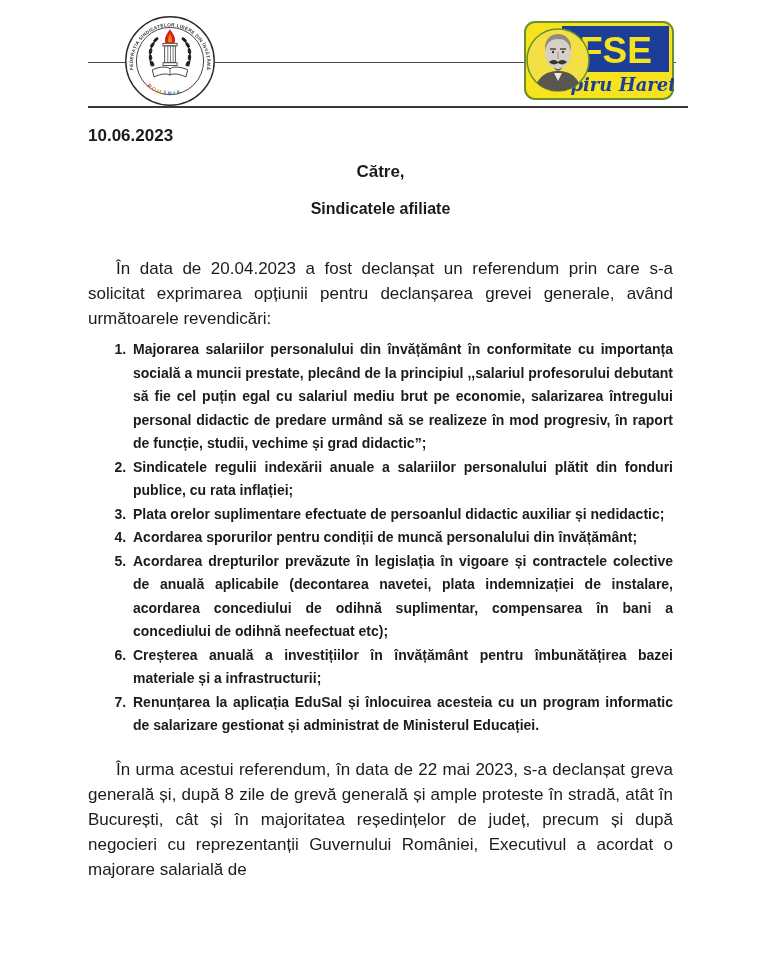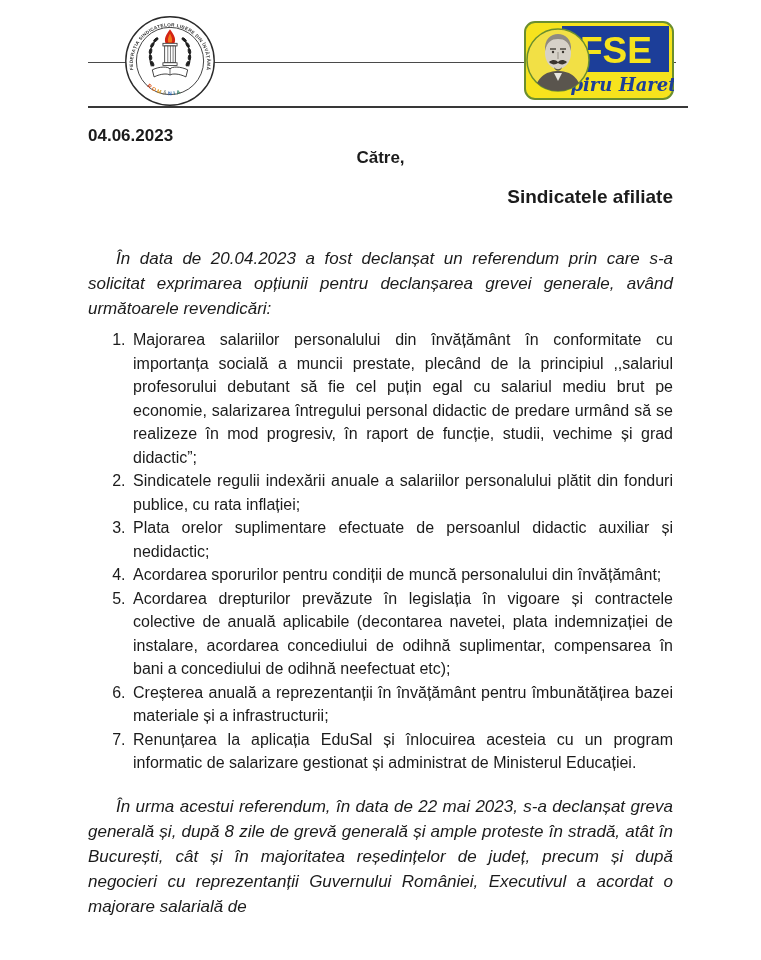--- a/index.html
+++ b/index.html
@@ -9,28 +9,28 @@
   }
   
   .letterhead { position:relative; height:115px; }
   .rule-top    { position:absolute; left:88px; top:62px; width:588px; border-top:1.6px solid #4a4a4a; }
   .rule-bottom { position:absolute; left:88px; top:106px; width:600px; border-top:2.4px solid #383838; }
   .seal { position:absolute; left:124px; top:15px; width:92px; height:92px; }
   .fse  { position:absolute; left:524px; top:21px; width:150px; height:79px; }
   
   .content { margin:0 88px; }
   .date { margin-top:11px; font-size:17px; font-weight:bold; }
-  .salutation { margin-top:2px; text-align:center; font-size:17px; font-weight:bold; }
-  .recipient  { margin-top:18px; text-align:right; font-size:19px; font-weight:bold; }
-  .para { margin:0; font-size:17px; line-height:25px; text-align:justify; text-indent:28px;font-style:italic; }
+  .salutation { margin-top:16px; text-align:center; font-size:17px; font-weight:bold; }
+  .recipient  { margin-top:18px; text-align:center; font-size:16px; font-weight:bold; }
+  .para { margin:0; font-size:17px; line-height:25px; text-align:justify; text-indent:28px; }
   .intro { margin-top:38px; }
   .closing { margin-top:19px; }
   .demands {
     margin:7px 0 0 0; padding-left:42px;
-    font-size:16px; line-height:23.5px; text-align:justify;
+    font-size:14px; line-height:23.5px; text-align:justify;font-weight:bold;
   }
   .demand { padding-left:3px; }
 </style>
 </head>
 <body>
 
 <div class="page">
 
   <header class="letterhead">
     <div class="rule-top"></div>
@@ -121,38 +121,38 @@
         <path d="M25,41 C29,38 32,39 34,41 C36,39 39,38 43,41 C39,45 36,43 34,42 C32,43 29,45 25,41 Z" fill="#3a352f"></path>
 
         <path d="M30,46 C32,49 36,49 38,46 C37,51 31,51 30,46 Z" fill="#55504a"></path>
       </g>
     </svg>
 
     <div class="rule-bottom"></div>
   </header>
 
   <main class="content">
-    <div class="date">04.06.2023</div>
+    <div class="date">10.06.2023</div>
     <div class="salutation">Către,</div>
     <div class="recipient">Sindicatele afiliate</div>
 
     <p class="para intro">În data de 20.04.2023 a fost declanșat un referendum prin care s-a solicitat exprimarea opțiunii pentru declanșarea grevei generale, având următoarele revendicări:</p>
 
     <ol class="demands">
 
         <li class="demand"><span>Majorarea salariilor personalului din învățământ în conformitate cu importanța socială a muncii prestate, plecând de la principiul ,,salariul profesorului debutant să fie cel puțin egal cu salariul mediu brut pe economie, salarizarea întregului personal didactic de predare urmând să se realizeze în mod progresiv, în raport de funcție, studii, vechime și grad didactic”;</span></li>
 
         <li class="demand"><span>Sindicatele regulii indexării anuale a salariilor personalului plătit din fonduri publice, cu rata inflației;</span></li>
 
         <li class="demand"><span>Plata orelor suplimentare efectuate de persoanlul didactic auxiliar  și nedidactic;</span></li>
 
         <li class="demand"><span>Acordarea sporurilor pentru condiții de muncă personalului din învățământ;</span></li>
 
         <li class="demand"><span>Acordarea drepturilor prevăzute în legislația în vigoare și contractele colective de anuală aplicabile (decontarea navetei, plata indemnizației de instalare, acordarea concediului de odihnă suplimentar, compensarea în bani a concediului de odihnă neefectuat etc);</span></li>
 
-        <li class="demand"><span>Creșterea anuală a reprezentanții în învățământ pentru îmbunătățirea bazei materiale și a  infrastructurii;</span></li>
+        <li class="demand"><span>Creșterea anuală a investițiilor în învățământ pentru îmbunătățirea bazei materiale și a  infrastructurii;</span></li>
 
         <li class="demand"><span>Renunțarea la aplicația EduSal și înlocuirea acesteia cu un program informatic de salarizare gestionat și administrat de Ministerul Educației.</span></li>
       </ol>
 
     <p class="para closing">În urma acestui referendum, în data de 22 mai 2023, s-a declanșat greva generală și, după 8 zile de grevă generală și ample proteste în stradă, atât în București, cât și în majoritatea reședințelor de județ, precum și după negocieri cu reprezentanții Guvernului României, Executivul  a acordat o majorare salarială de</p>
   </main>
 </div>
 
 </body></html>

